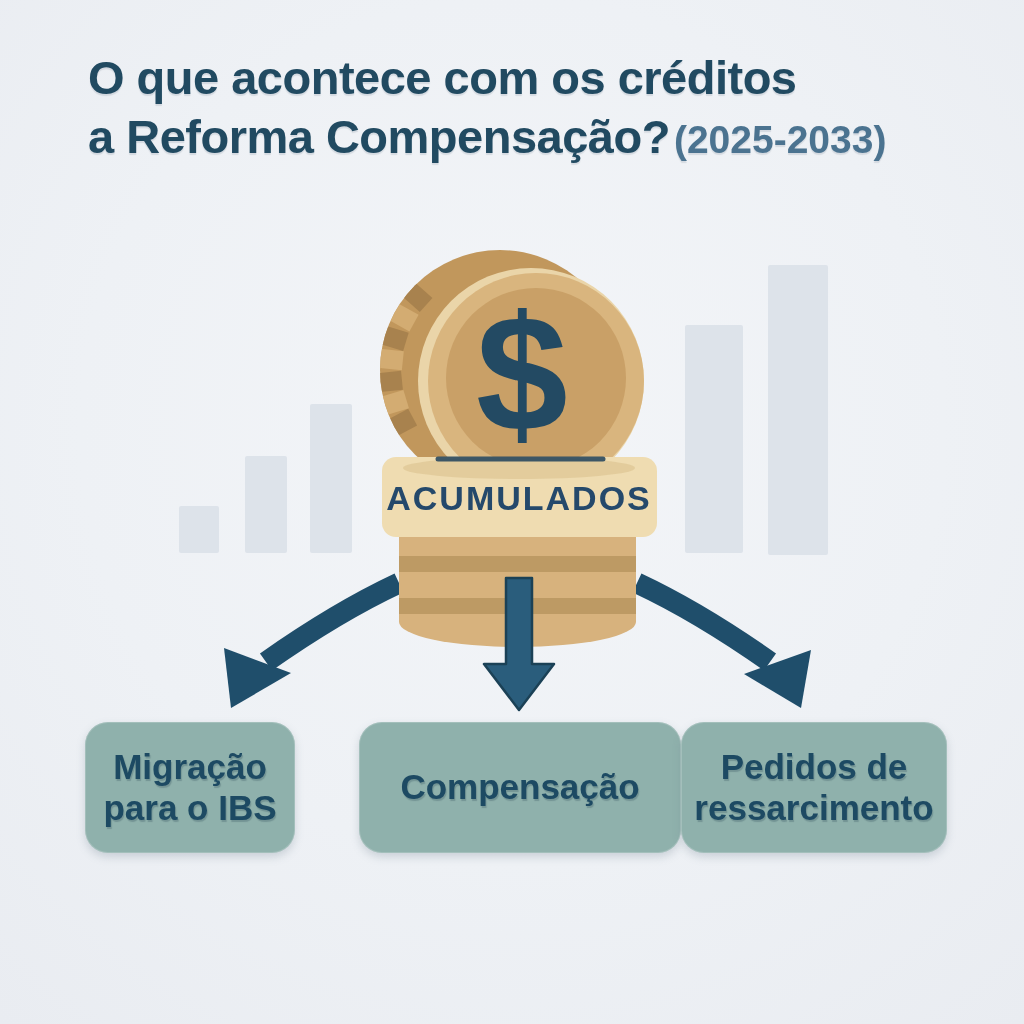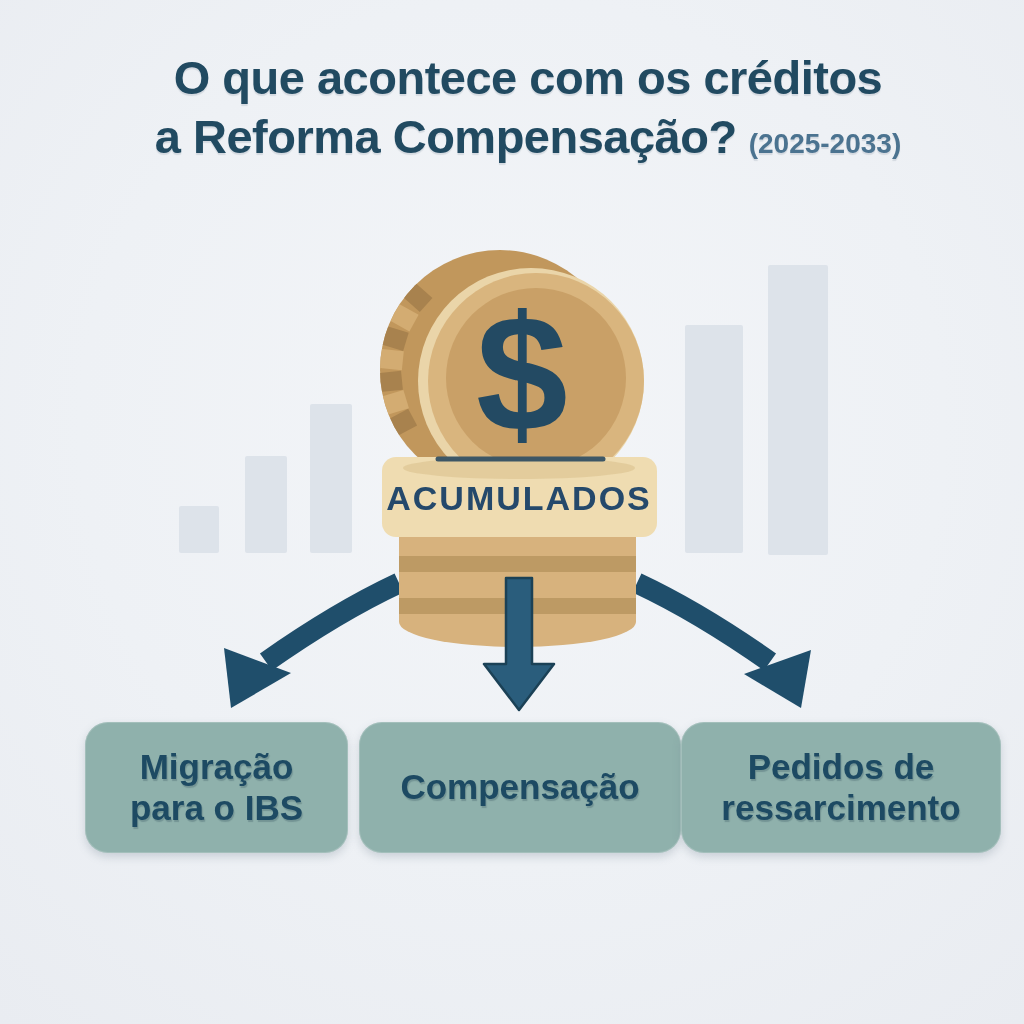--- a/index.html
+++ b/index.html
@@ -7,30 +7,29 @@
     width:1024px;height:1024px;overflow:hidden;
     font-family:"Liberation Sans","DejaVu Sans",sans-serif;
     background:#eef1f5;
   }
   .stage{
     position:relative;width:1024px;height:1024px;
     background:radial-gradient(circle at 50% 42%, #f3f5f8 0%, #eef1f5 55%, #e9ecf1 100%);
   }
   
   .title{
-    position:absolute;left:98px;top:48px;width:860px;
+    position:absolute;left:88px;top:48px;width:860px;
     color:var(--title-text,#214a61);
     font-weight:bold;font-size:47px;line-height:59px;letter-spacing:-0.5px;
     text-shadow:0 2px 1px rgba(25,50,70,0.12);
-    text-align:center;
   }
   .title .period{
-    font-size:28px;font-weight:bold;
+    font-size:39px;font-weight:bold;
     color:var(--period-text,#4b7390);
-    margin-left:12px;letter-spacing:0;
+    margin-left:4px;letter-spacing:0;
   }
   
   .art{position:absolute;left:0;top:0;}
   .banner-text{
     font-family:"Liberation Sans","DejaVu Sans",sans-serif;
     font-weight:bold;font-size:34px;letter-spacing:2px;
   }
   .dollar-text{
     font-family:"Liberation Sans","DejaVu Sans",sans-serif;
     font-weight:bold;font-size:165px;
@@ -41,23 +40,23 @@
     background:var(--outcome-box-fill,#8fb1ac);
     box-shadow:0 4px 8px rgba(110,130,145,0.28), inset 0 0 0 1px rgba(255,255,255,0.18);
     display:flex;align-items:center;justify-content:center;
   }
   .box span{
     white-space:pre-line;text-align:center;
     color:var(--outcome-text,#1d4a63);
     font-weight:bold;font-size:35px;line-height:1.17;
     text-shadow:1px 2px 1px rgba(20,45,65,0.22);
   }
-  .box1{left:85px;width:263px;}
+  .box1{left:85px;width:210px;}
   .box2{left:359px;width:322px;}
-  .box3{left:681px;width:320px;align-items:center;}
+  .box3{left:681px;width:266px;align-items:center;}
 </style>
 </head>
 <body>
 
 <div class="stage">
 
   <header class="title">
     <div>O que acontece com os créditos</div>
     <div>
       <span>a Reforma Compensação?</span><span class="period">(2025-2033)</span>

